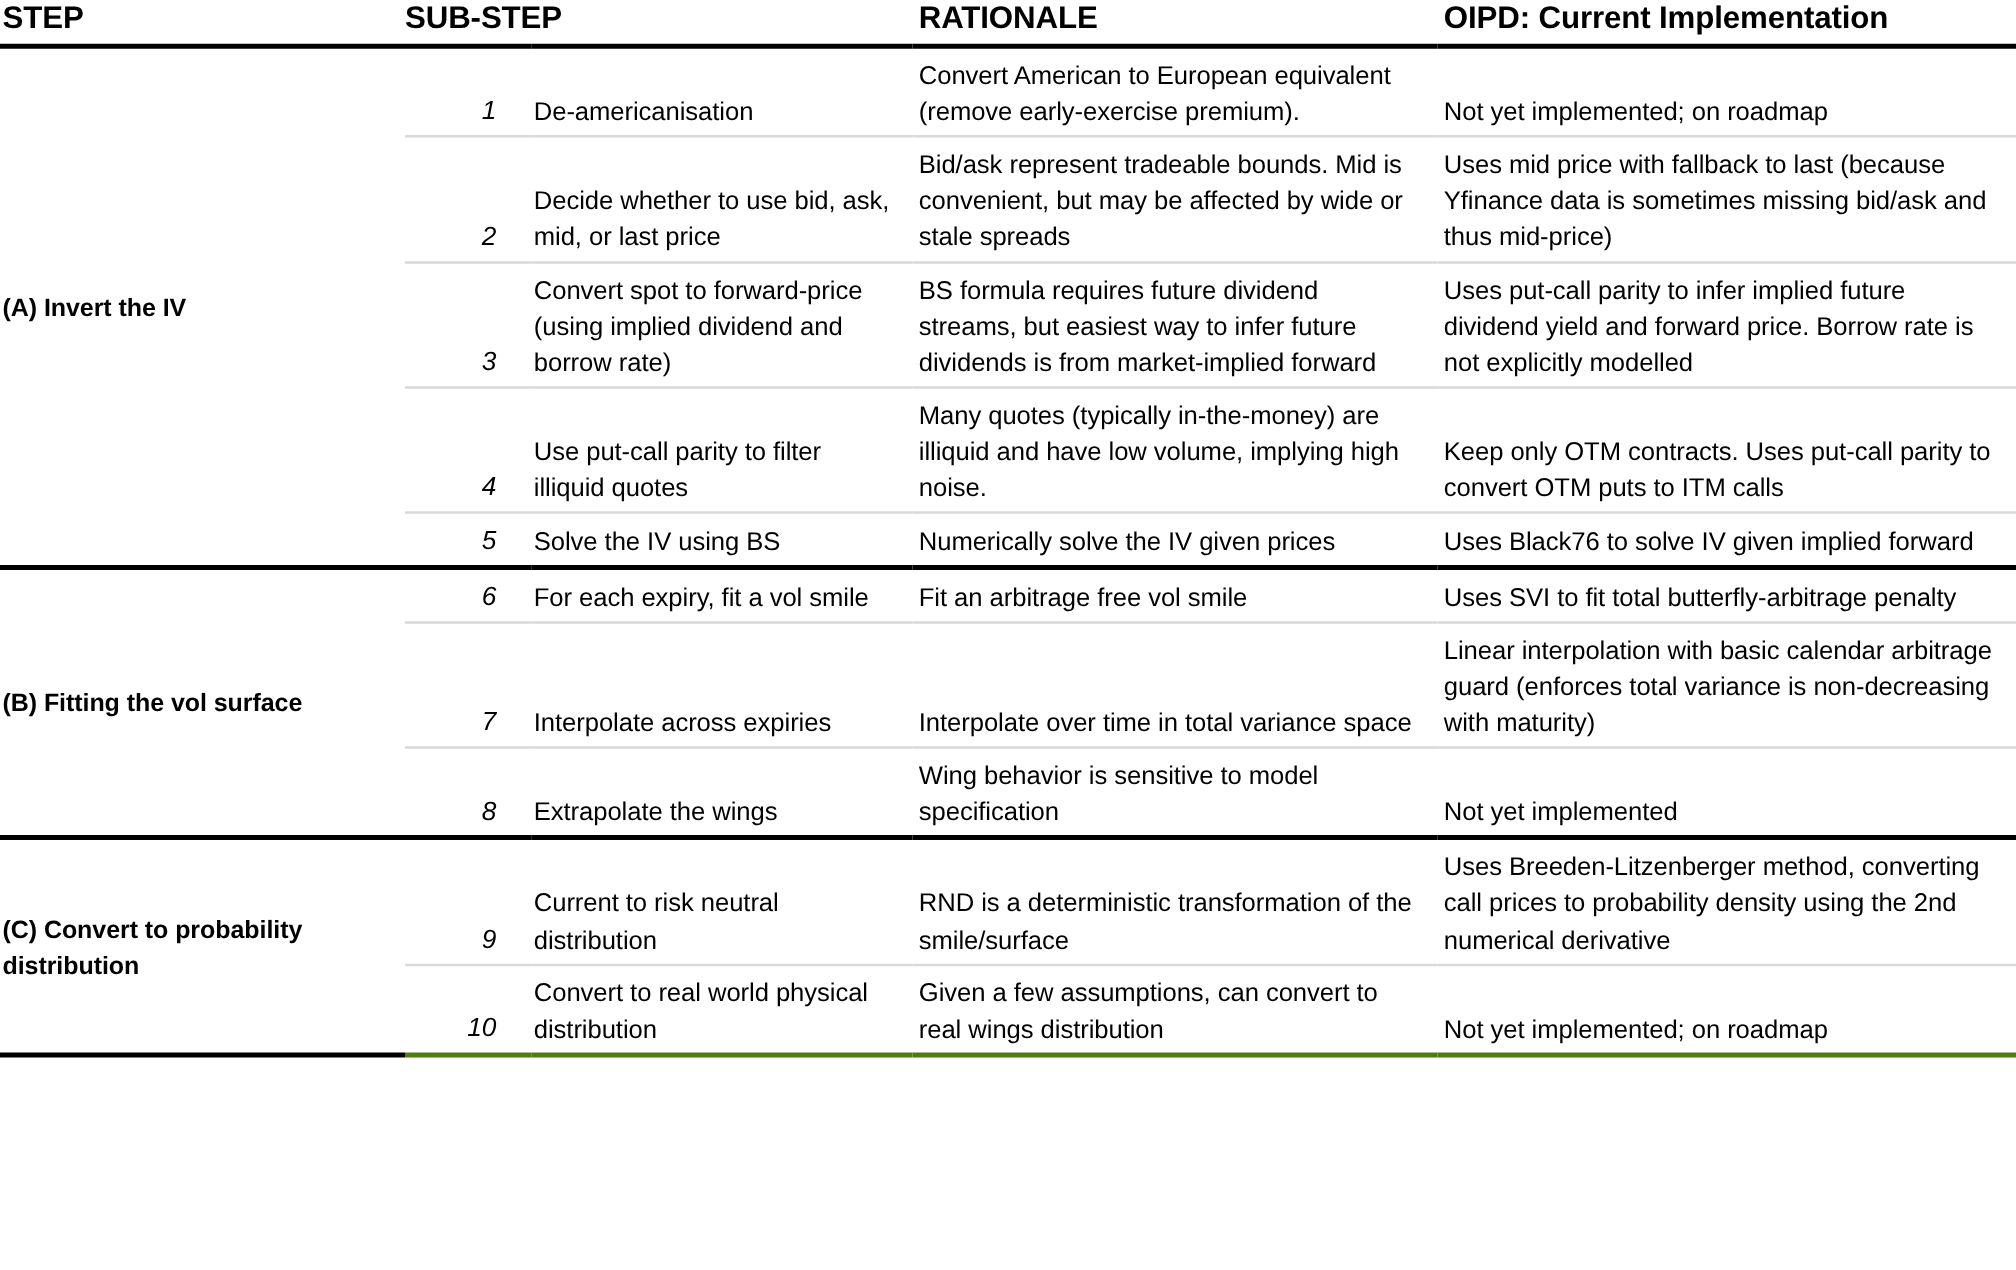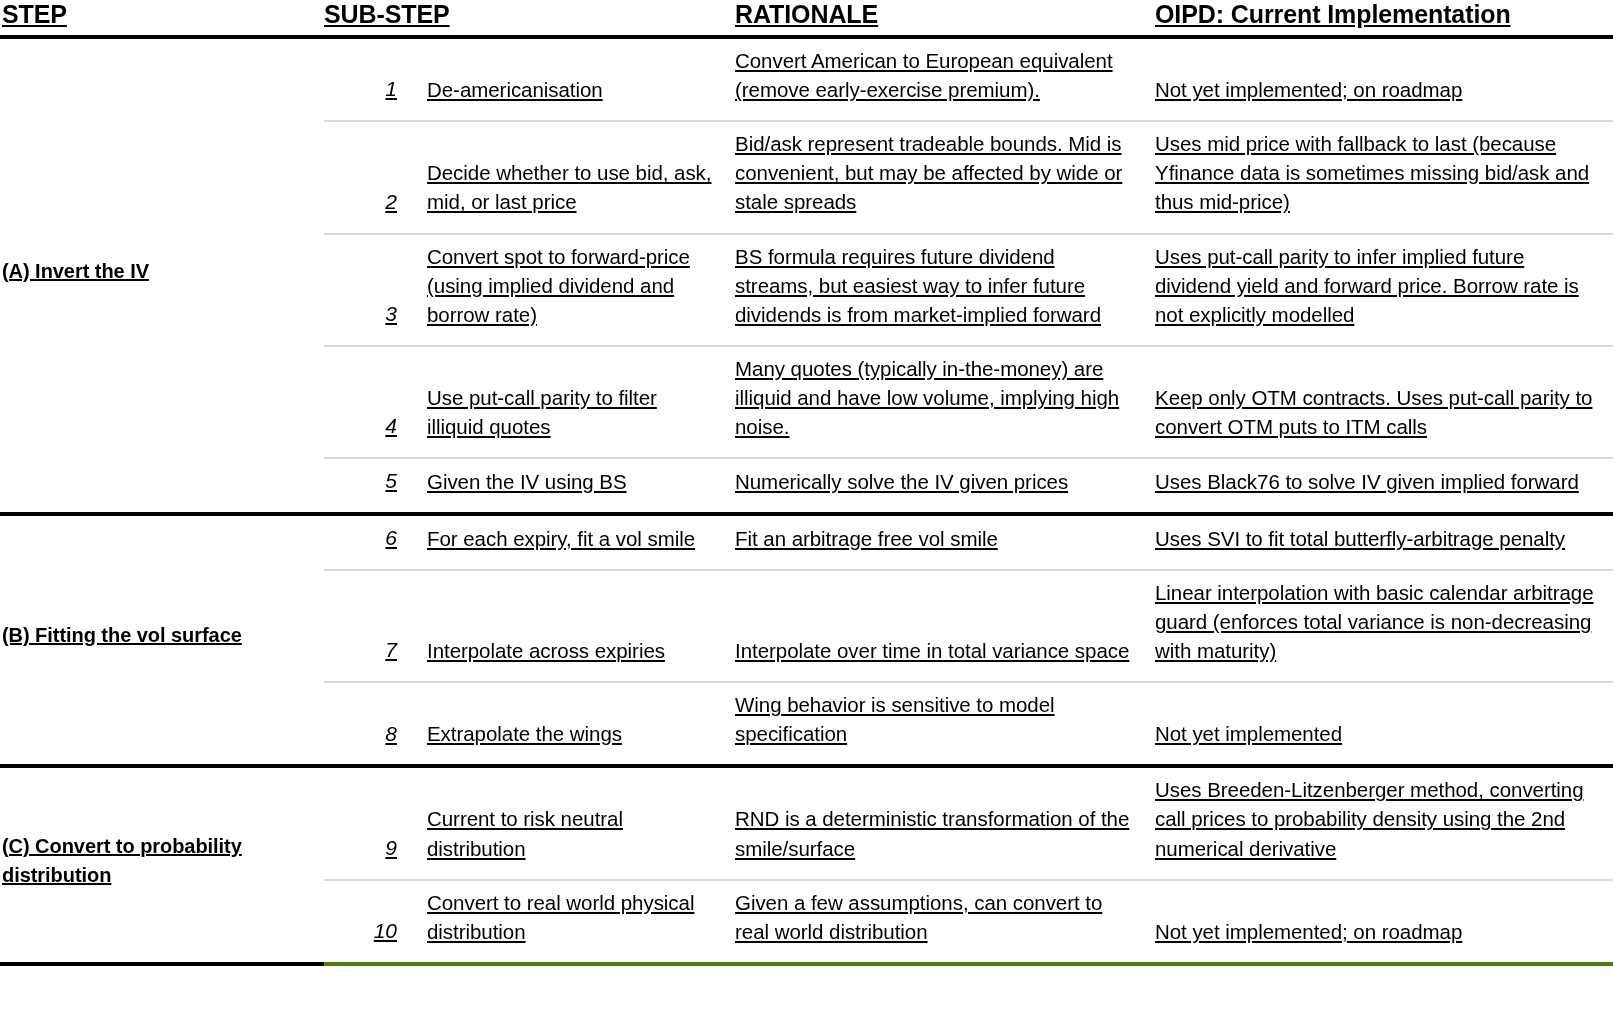--- a/index.html
+++ b/index.html
@@ -19,21 +19,20 @@
     position: relative;
     width: 1613px;
     height: 1016px;
     box-sizing: border-box;
   }
 
   table.grid {
     width: 1613px;
     border-collapse: collapse;
     table-layout: fixed;
-    text-decoration: underline;
   }
 
   
   col.c-step { width: 324px; }
   col.c-num  { width: 101px; }
   col.c-sub  { width: 305px; }
   col.c-rat  { width: 420px; }
   col.c-imp  { width: 463px; }
 
   
@@ -50,21 +49,21 @@
   th.h-step { padding-left: 2px; }
   th.h-sub  { padding-left: 0; }
   th.h-rat  { padding-left: 5px; }
   th.h-imp  { padding-left: 5px; }
 
   
   tbody td {
     font-size: 20.5px;
     line-height: 1.42;
     vertical-align: bottom;
-    padding: 7px 10px 16px 0;
+    padding: 7px 10px 4px 0;
     border-bottom: 2px solid #d9d9d9;
     letter-spacing: -0.05px;
   }
 
   td.step-cell {
     vertical-align: middle;
     font-weight: bold;
     font-size: 20px;
     line-height: 1.45;
     padding-left: 2px;
@@ -128,21 +127,21 @@
           <td class="imp-cell">Uses put-call parity to infer implied future dividend yield and forward price. Borrow rate is not explicitly modelled</td>
         </tr>
         <tr>
           <td class="num-cell">4</td>
           <td class="sub-cell">Use put-call parity to filter illiquid quotes</td>
           <td class="rat-cell">Many quotes (typically in-the-money) are illiquid and have low volume, implying high noise.</td>
           <td class="imp-cell">Keep only OTM contracts. Uses put-call parity to convert OTM puts to ITM calls</td>
         </tr>
         <tr class="section-end">
           <td class="num-cell">5</td>
-          <td class="sub-cell">Given the IV using BS</td>
+          <td class="sub-cell">Solve the IV using BS</td>
           <td class="rat-cell">Numerically solve the IV given prices</td>
           <td class="imp-cell">Uses Black76 to solve IV given implied forward</td>
         </tr>
         <tr>
           <td class="step-cell" rowspan="3" style="border-bottom: 4px solid rgb(0, 0, 0);">(B) Fitting the vol surface</td>
           <td class="num-cell">6</td>
           <td class="sub-cell">For each expiry, fit a vol smile</td>
           <td class="rat-cell">Fit an arbitrage free vol smile</td>
           <td class="imp-cell">Uses SVI to fit total butterfly-arbitrage penalty</td>
         </tr>
@@ -161,18 +160,18 @@
         <tr>
           <td class="step-cell" rowspan="2" style="border-bottom: 4px solid rgb(0, 0, 0);">(C) Convert to probability distribution</td>
           <td class="num-cell">9</td>
           <td class="sub-cell">Current to risk neutral distribution</td>
           <td class="rat-cell">RND is a deterministic transformation of the smile/surface</td>
           <td class="imp-cell">Uses Breeden-Litzenberger method, converting call prices to probability density using the 2nd numerical derivative</td>
         </tr>
         <tr class="table-end">
           <td class="num-cell">10</td>
           <td class="sub-cell">Convert to real world physical distribution</td>
-          <td class="rat-cell">Given a few assumptions, can convert to real world distribution</td>
+          <td class="rat-cell">Given a few assumptions, can convert to real wings distribution</td>
           <td class="imp-cell">Not yet implemented; on roadmap</td>
         </tr>
       </tbody>
   </table>
 </div>
 
 </body></html>

